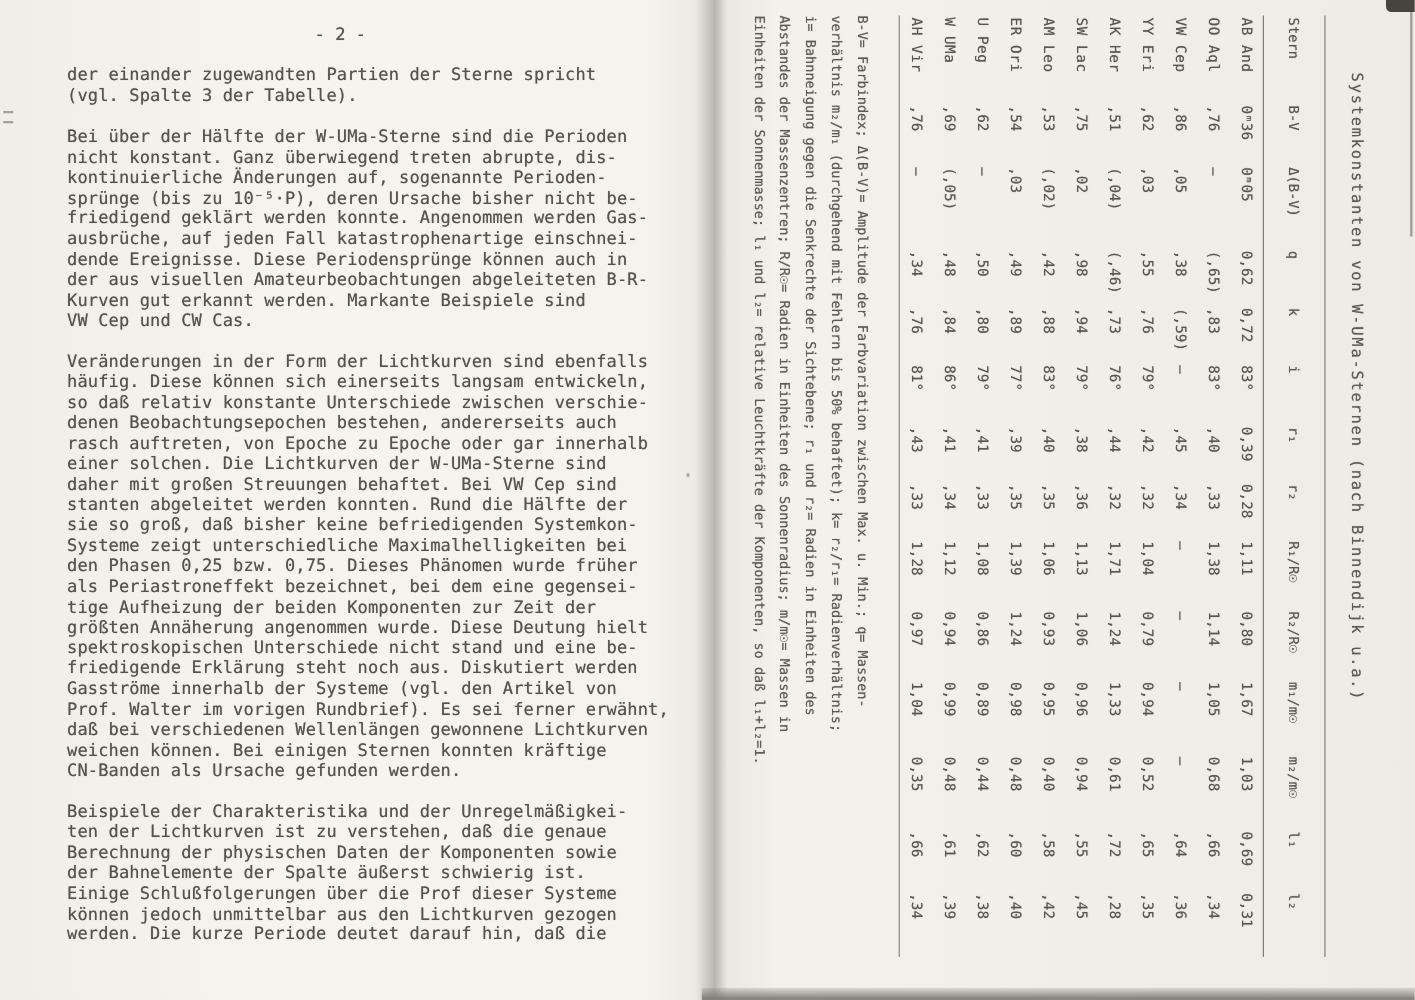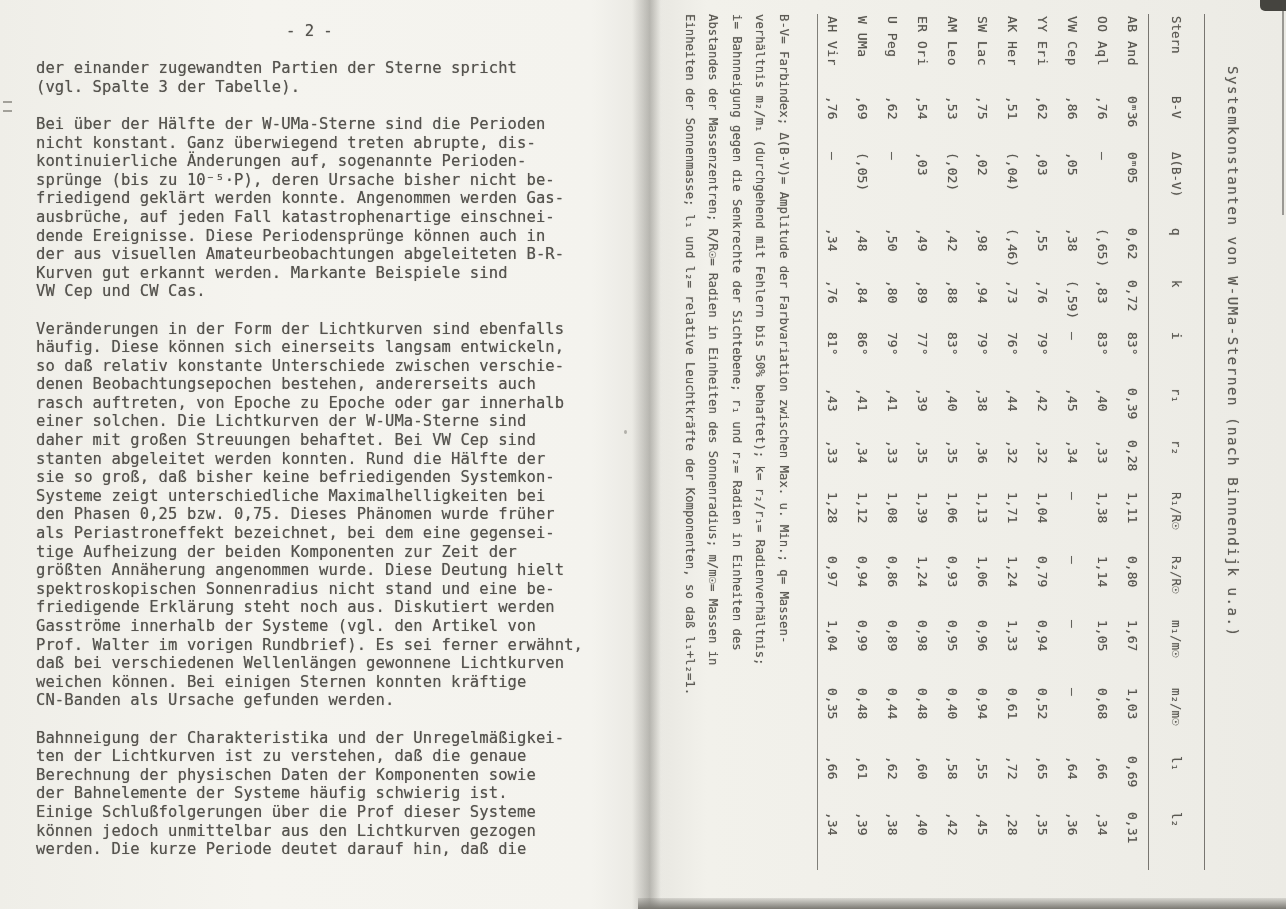--- a/index.html
+++ b/index.html
@@ -12,21 +12,21 @@
     position:absolute;left:0;top:0;width:1286px;height:909px;
     background:linear-gradient(90deg,#efeee8 0%,#f5f4ef 20%,#f4f3ee 46%,#e7e6e0 50.6%,#f2f1eb 55%,#eeede7 88%,#ecebe5 100%);
   }
   
   #left-page{position:absolute;left:36px;top:22px;width:600px;height:880px;}
   .pn{
     font-size:15.5px;line-height:18.6px;color:#56544f;
     text-indent:250px;white-space:pre;margin-bottom:18.6px;
     text-shadow:0 0 .7px rgba(80,78,72,.7);
   }
-  .para{margin-bottom:18.6px;}
+  .para{margin-bottom:18.6px;margin-left:25px;}
   .line{
     font-size:15.5px;line-height:18.6px;color:#55534e;white-space:pre;
     text-shadow:0 0 .7px rgba(80,78,72,.65);
     letter-spacing:.1px;
   }
   
   #rot{
     position:absolute;left:1263px;top:8px;width:880px;height:600px;
     transform:rotate(90deg);transform-origin:0 0;
     color:#5a5853;
@@ -101,33 +101,33 @@
           <div class="line">rasch auftreten, von Epoche zu Epoche oder gar innerhalb</div>
           <div class="line">einer solchen. Die Lichtkurven der W-UMa-Sterne sind</div>
           <div class="line">daher mit großen Streuungen behaftet. Bei VW Cep sind</div>
           <div class="line">stanten abgeleitet werden konnten. Rund die Hälfte der</div>
           <div class="line">sie so groß, daß bisher keine befriedigenden Systemkon-</div>
           <div class="line">Systeme zeigt unterschiedliche Maximalhelligkeiten bei</div>
           <div class="line">den Phasen 0,25 bzw. 0,75. Dieses Phänomen wurde früher</div>
           <div class="line">als Periastroneffekt bezeichnet, bei dem eine gegensei-</div>
           <div class="line">tige Aufheizung der beiden Komponenten zur Zeit der</div>
           <div class="line">größten Annäherung angenommen wurde. Diese Deutung hielt</div>
-          <div class="line">spektroskopischen Sonnenradius nicht stand und eine be-</div>
+          <div class="line">spektroskopischen Unterschiede nicht stand und eine be-</div>
           <div class="line">friedigende Erklärung steht noch aus. Diskutiert werden</div>
           <div class="line">Gasströme innerhalb der Systeme (vgl. den Artikel von</div>
           <div class="line">Prof. Walter im vorigen Rundbrief). Es sei ferner erwähnt,</div>
           <div class="line">daß bei verschiedenen Wellenlängen gewonnene Lichtkurven</div>
           <div class="line">weichen können. Bei einigen Sternen konnten kräftige</div>
           <div class="line">CN-Banden als Ursache gefunden werden.</div>
         </div>
         <div class="para">
-          <div class="line">Bahnneigung der Charakteristika und der Unregelmäßigkei-</div>
+          <div class="line">Beispiele der Charakteristika und der Unregelmäßigkei-</div>
           <div class="line">ten der Lichtkurven ist zu verstehen, daß die genaue</div>
           <div class="line">Berechnung der physischen Daten der Komponenten sowie</div>
-          <div class="line">der Bahnelemente der Systeme häufig schwierig ist.</div>
+          <div class="line">der Bahnelemente der Spalte äußerst schwierig ist.</div>
           <div class="line">Einige Schlußfolgerungen über die Prof dieser Systeme</div>
           <div class="line">können jedoch unmittelbar aus den Lichtkurven gezogen</div>
           <div class="line">werden. Die kurze Periode deutet darauf hin, daß die</div>
         </div>
       </div>
   </div>
 
   <div id="fold"></div>
 
   <div>

